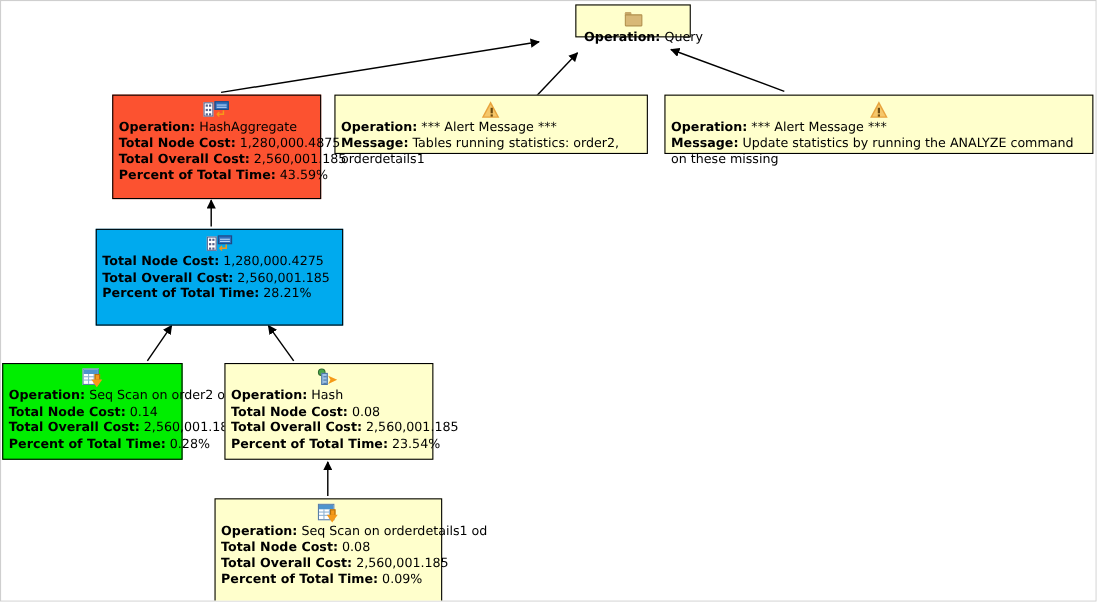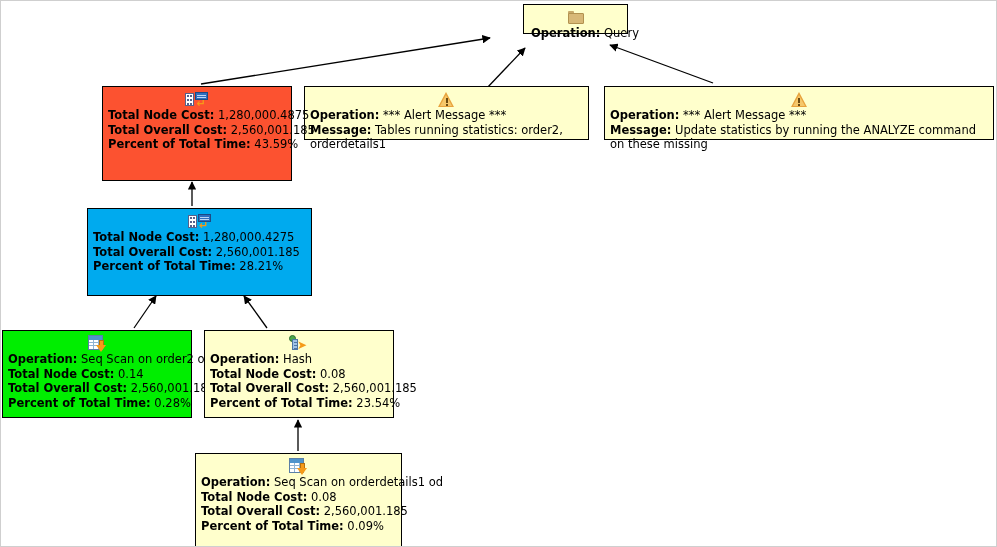--- a/index.html
+++ b/index.html
@@ -335,20 +335,24 @@
         </span>
         <span class="panel">
           <i style="top:2px;"></i>
             <i style="top:4px;"></i>
         </span>
         <span class="arr">↵</span>
       </span>
     </div>
     <div class="rows">
       <div class="row">
+        <span class="k">Operation:</span>
+        <span class="v">HashAggregate</span>
+      </div>
+      <div class="row">
         <span class="k">Total Node Cost:</span>
         <span class="v">1,280,000.4875</span>
       </div>
       <div class="row">
         <span class="k">Total Overall Cost:</span>
         <span class="v">2,560,001.185</span>
       </div>
       <div class="row">
         <span class="k">Percent of Total Time:</span>
         <span class="v">43.59%</span>
@@ -383,21 +387,21 @@
         <span class="k">Total Overall Cost:</span>
         <span class="v">2,560,001.185</span>
       </div>
       <div class="row">
         <span class="k">Percent of Total Time:</span>
         <span class="v">28.21%</span>
       </div>
     </div>
   </div>
 
-  <div class="node n-green" style="left:1px; top:329px; width:190px; height:88px;">
+  <div class="node n-green" style="left:1px; top:329px; width:164px; height:88px;">
     <div class="icon-row">
       <span class="ico ico-scan">
         <span class="tbl"></span>
         <span class="hdr"></span>
         <span class="ln" style="top:7px;"></span>
         <span class="ln" style="top:10px;"></span>
         <span class="vl" style="left:5px;"></span>
         <span class="vl" style="left:10px;"></span>
         <span class="dn">
             <span class="stem"></span>

